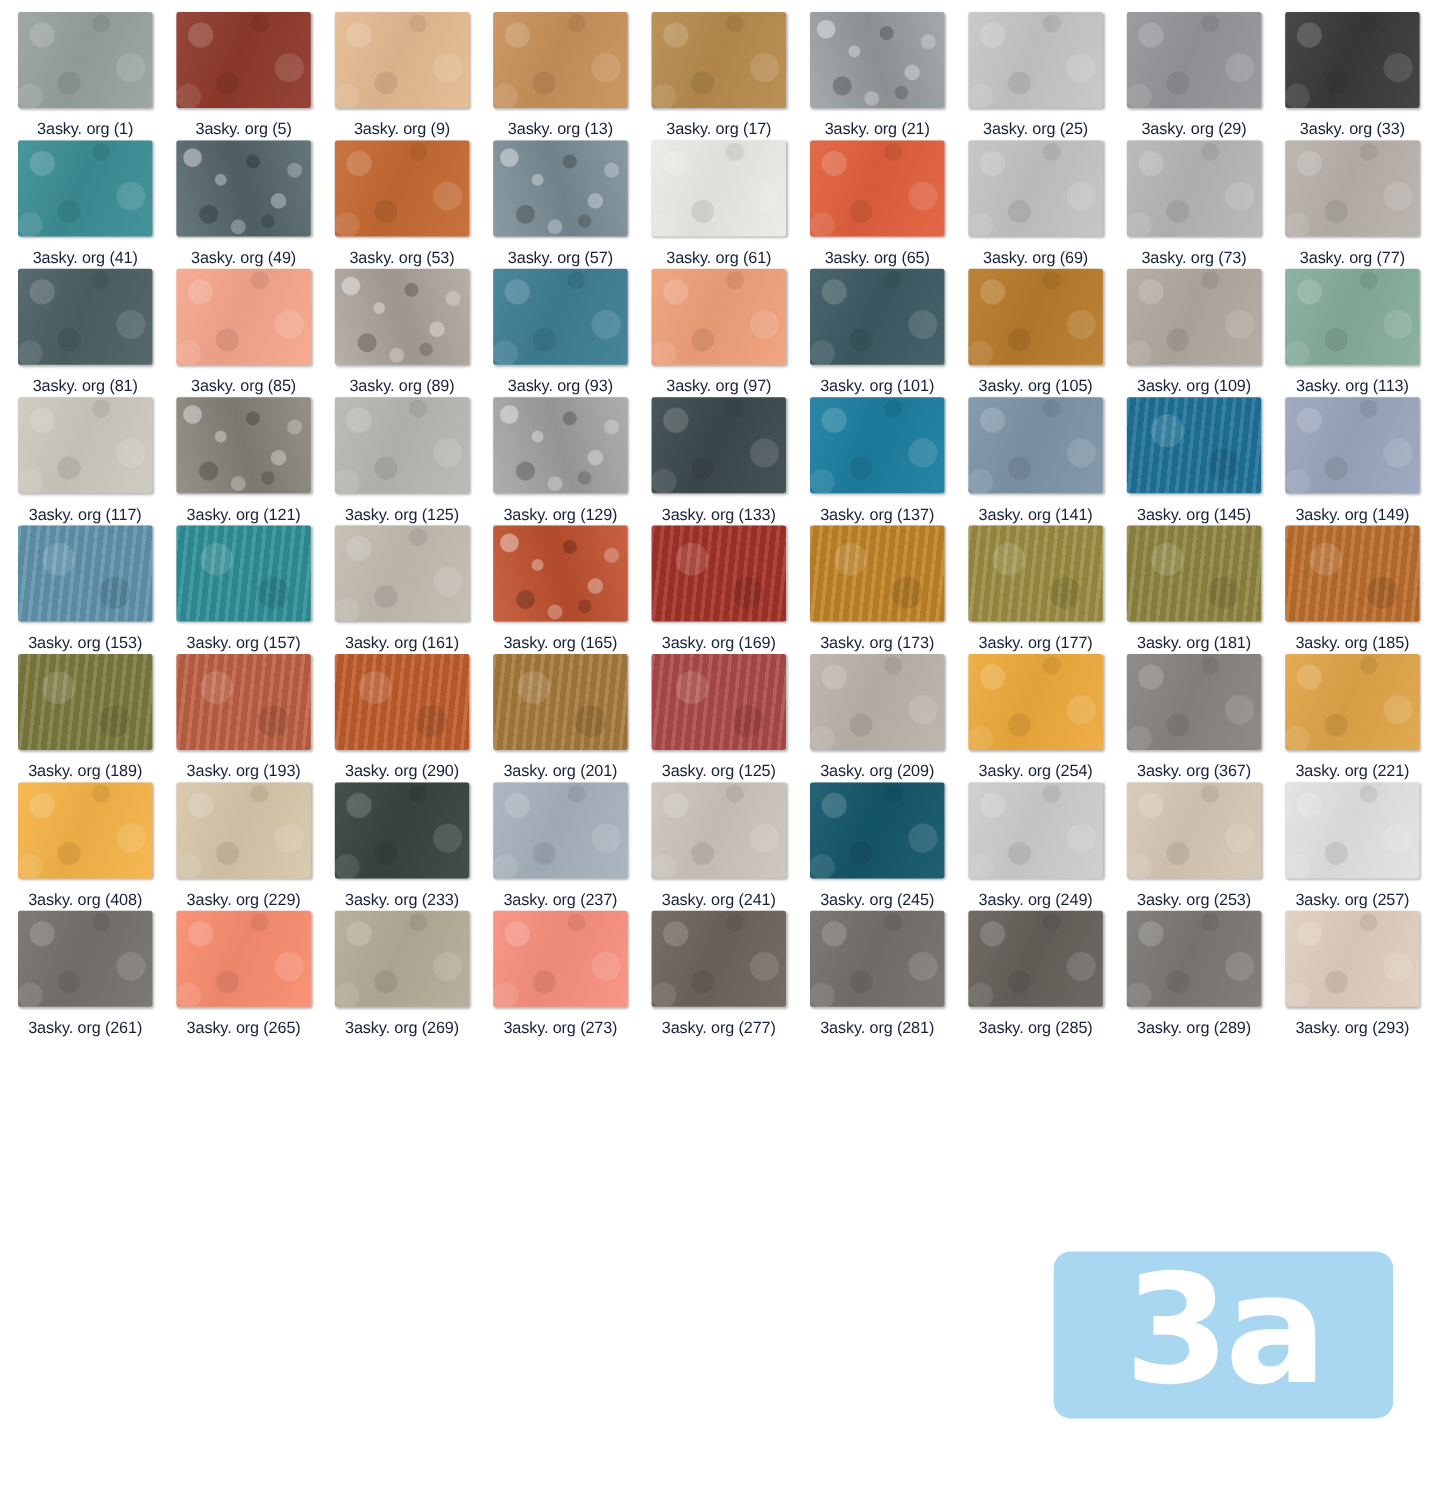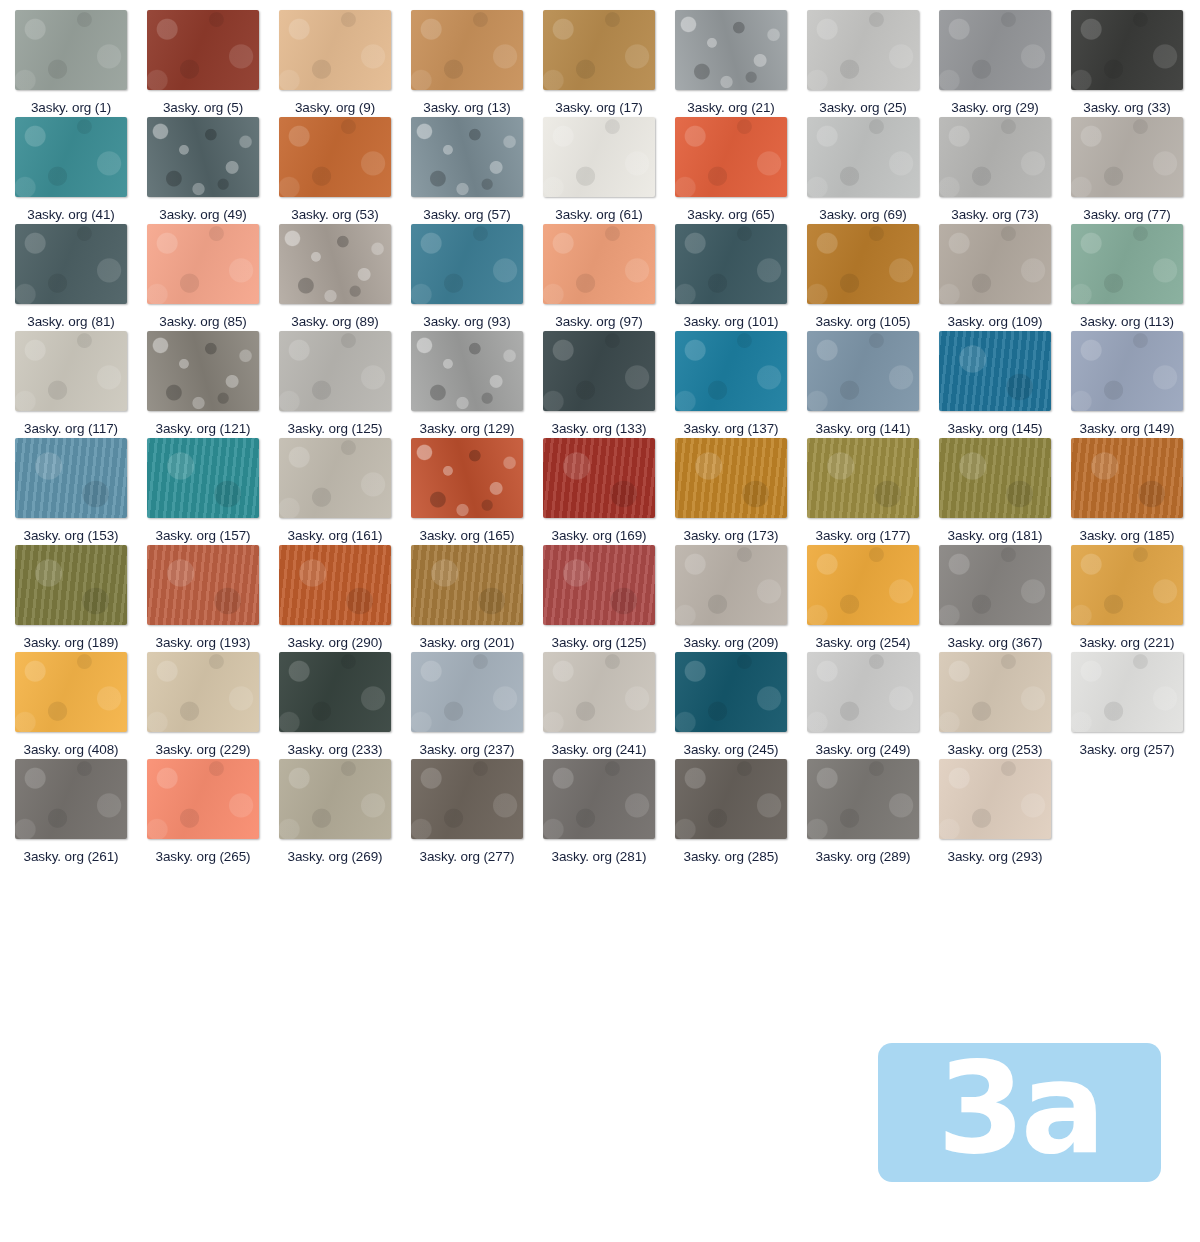--- a/index.html
+++ b/index.html
@@ -380,20 +380,24 @@
       </div>
       <div class="cell">
         <div class="swatch" style="background-color: rgb(249, 141, 112);"></div>
         <div class="caption">3asky. org (265)</div>
       </div>
       <div class="cell">
         <div class="swatch" style="background-color: rgb(179, 172, 152);"></div>
         <div class="caption">3asky. org (269)</div>
       </div>
       <div class="cell">
+        <div class="swatch" style="background-color: rgb(248, 144, 126);"></div>
+        <div class="caption">3asky. org (273)</div>
+      </div>
+      <div class="cell">
         <div class="swatch" style="background-color: rgb(109, 100, 91);"></div>
         <div class="caption">3asky. org (277)</div>
       </div>
       <div class="cell">
         <div class="swatch" style="background-color: rgb(115, 111, 108);"></div>
         <div class="caption">3asky. org (281)</div>
       </div>
       <div class="cell">
         <div class="swatch" style="background-color: rgb(102, 96, 90);"></div>
         <div class="caption">3asky. org (285)</div>

